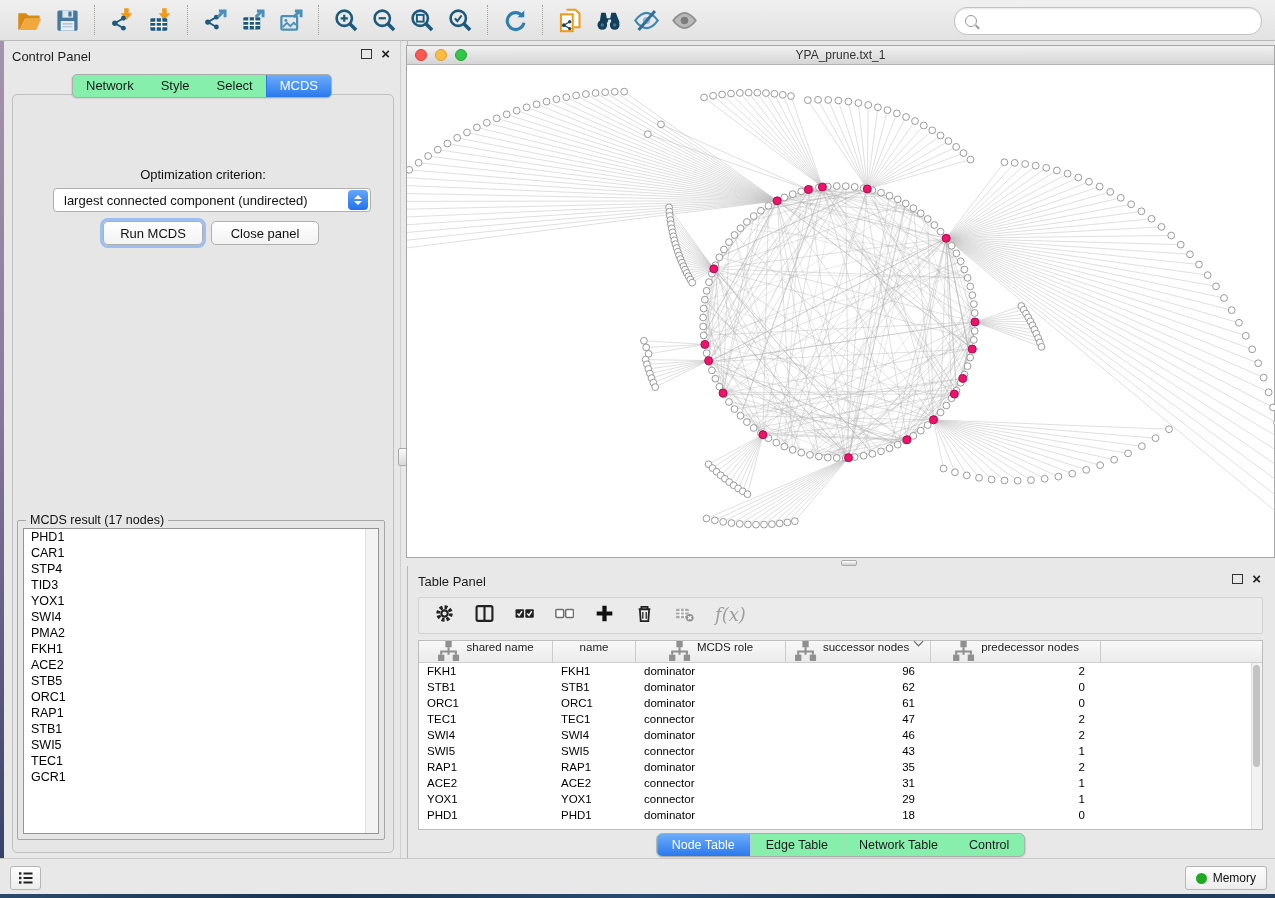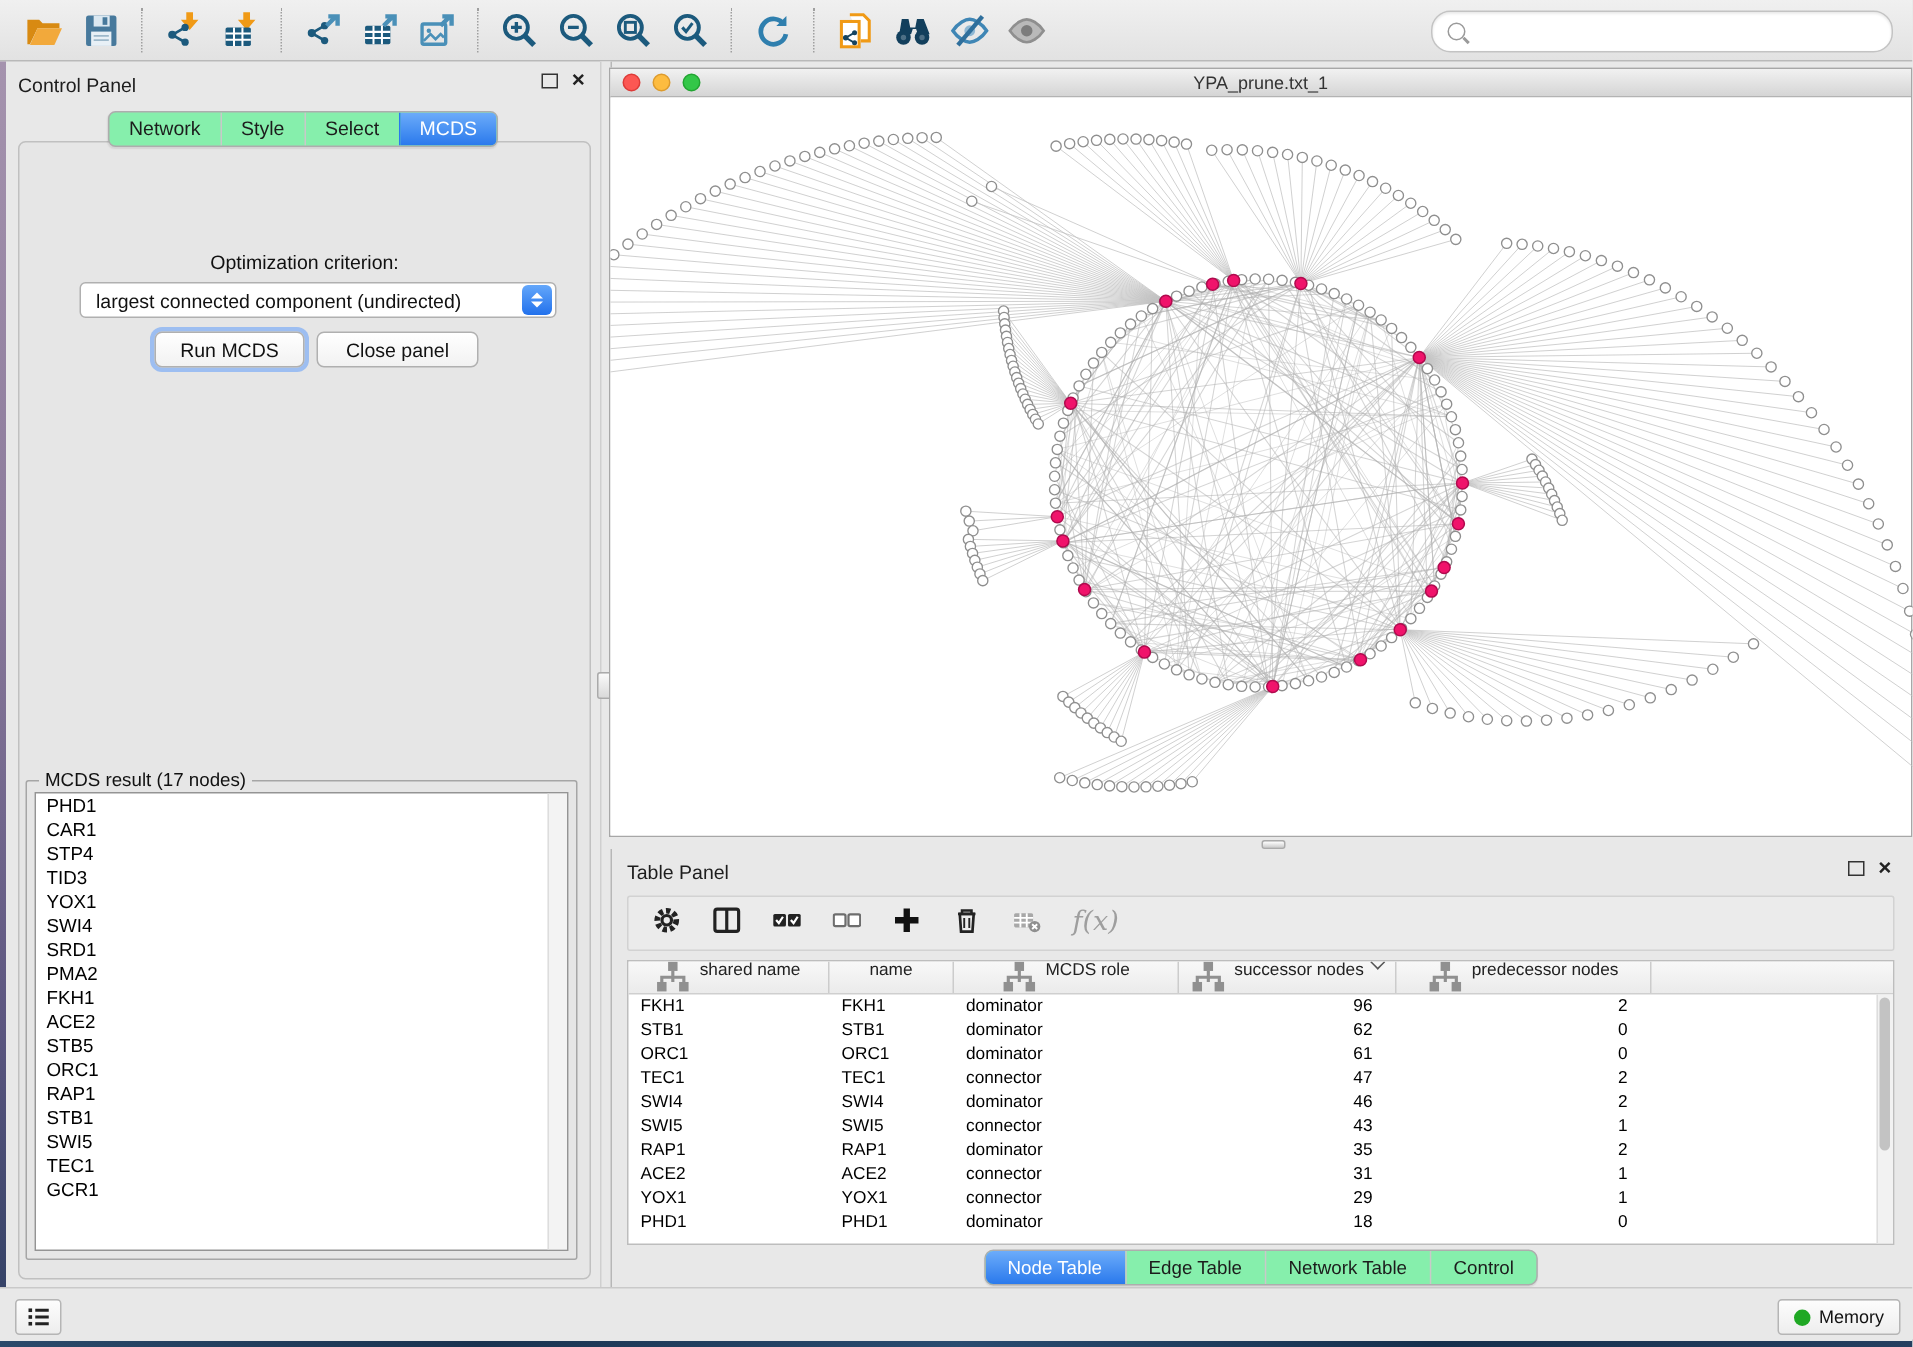--- a/index.html
+++ b/index.html
@@ -278,21 +278,20 @@
     <div id="result-group">
       <div id="result-legend">MCDS result (17 nodes)</div>
       <div id="result-list">
 
       <div class="item">PHD1</div>
           <div class="item">CAR1</div>
           <div class="item">STP4</div>
           <div class="item">TID3</div>
           <div class="item">YOX1</div>
           <div class="item">SWI4</div>
-          <div class="item">SRD1</div>
           <div class="item">PMA2</div>
           <div class="item">FKH1</div>
           <div class="item">ACE2</div>
           <div class="item">STB5</div>
           <div class="item">ORC1</div>
           <div class="item">RAP1</div>
           <div class="item">STB1</div>
           <div class="item">SWI5</div>
           <div class="item">TEC1</div>
           <div class="item">GCR1</div>

